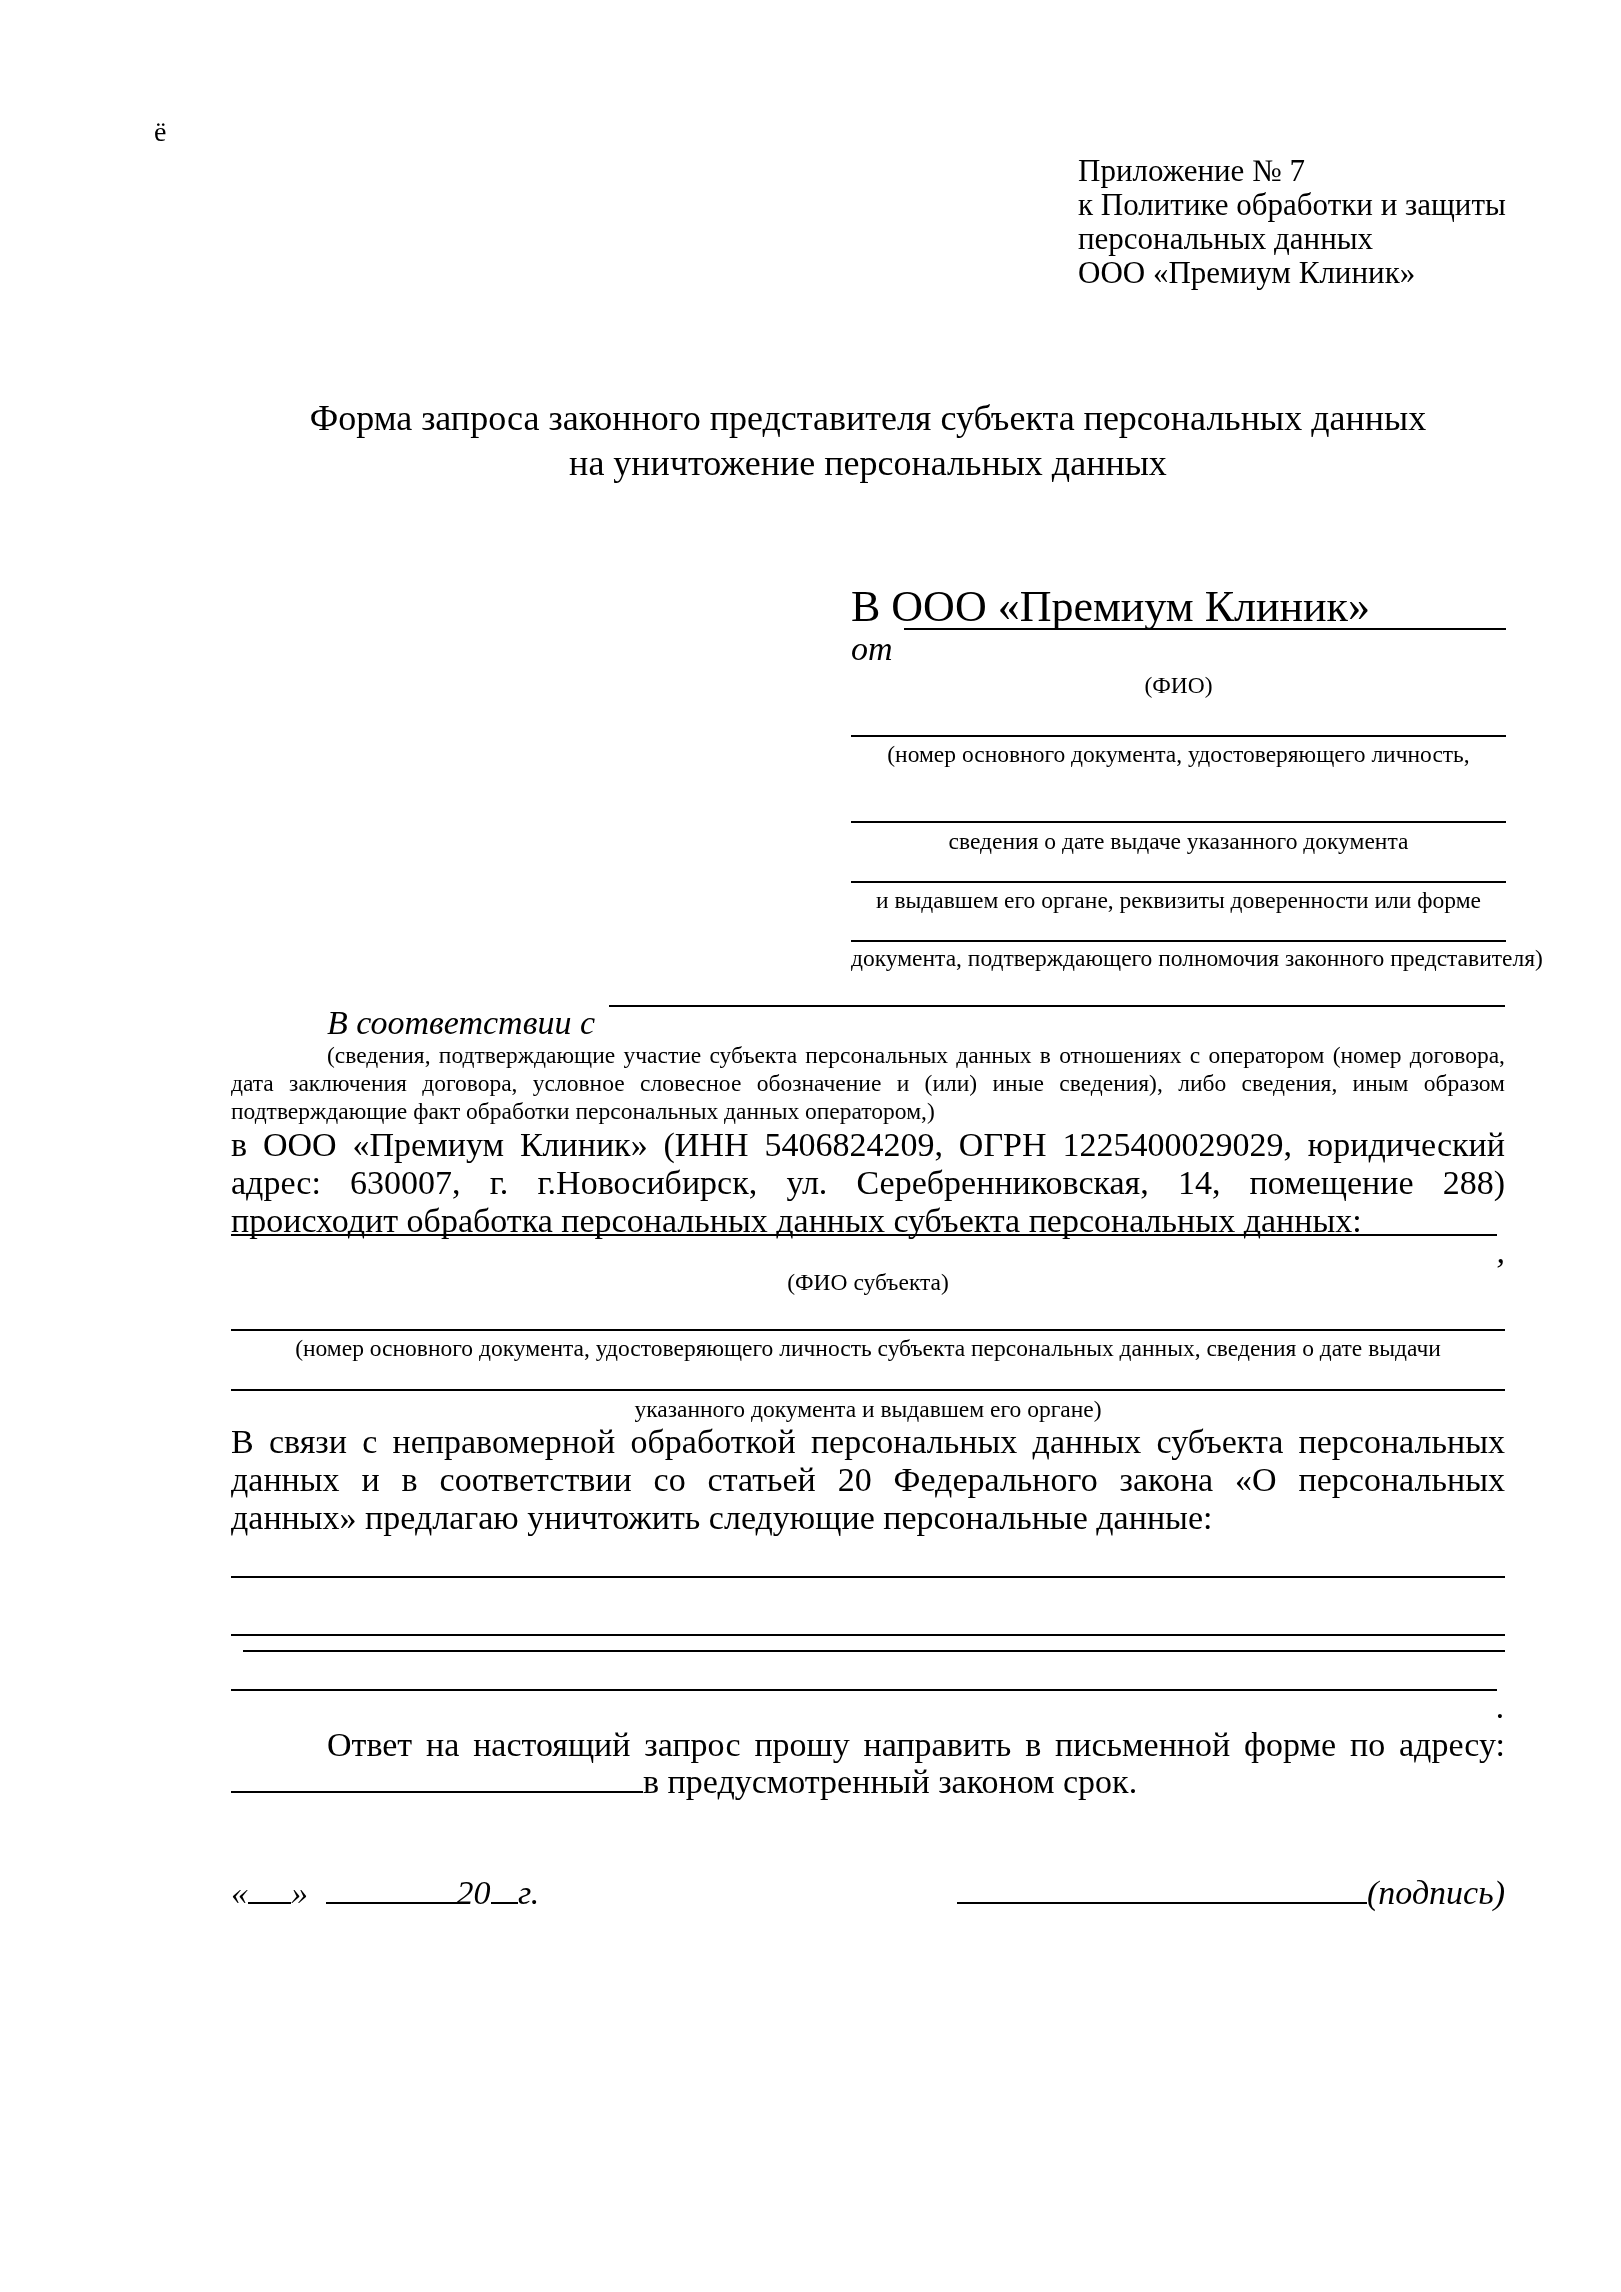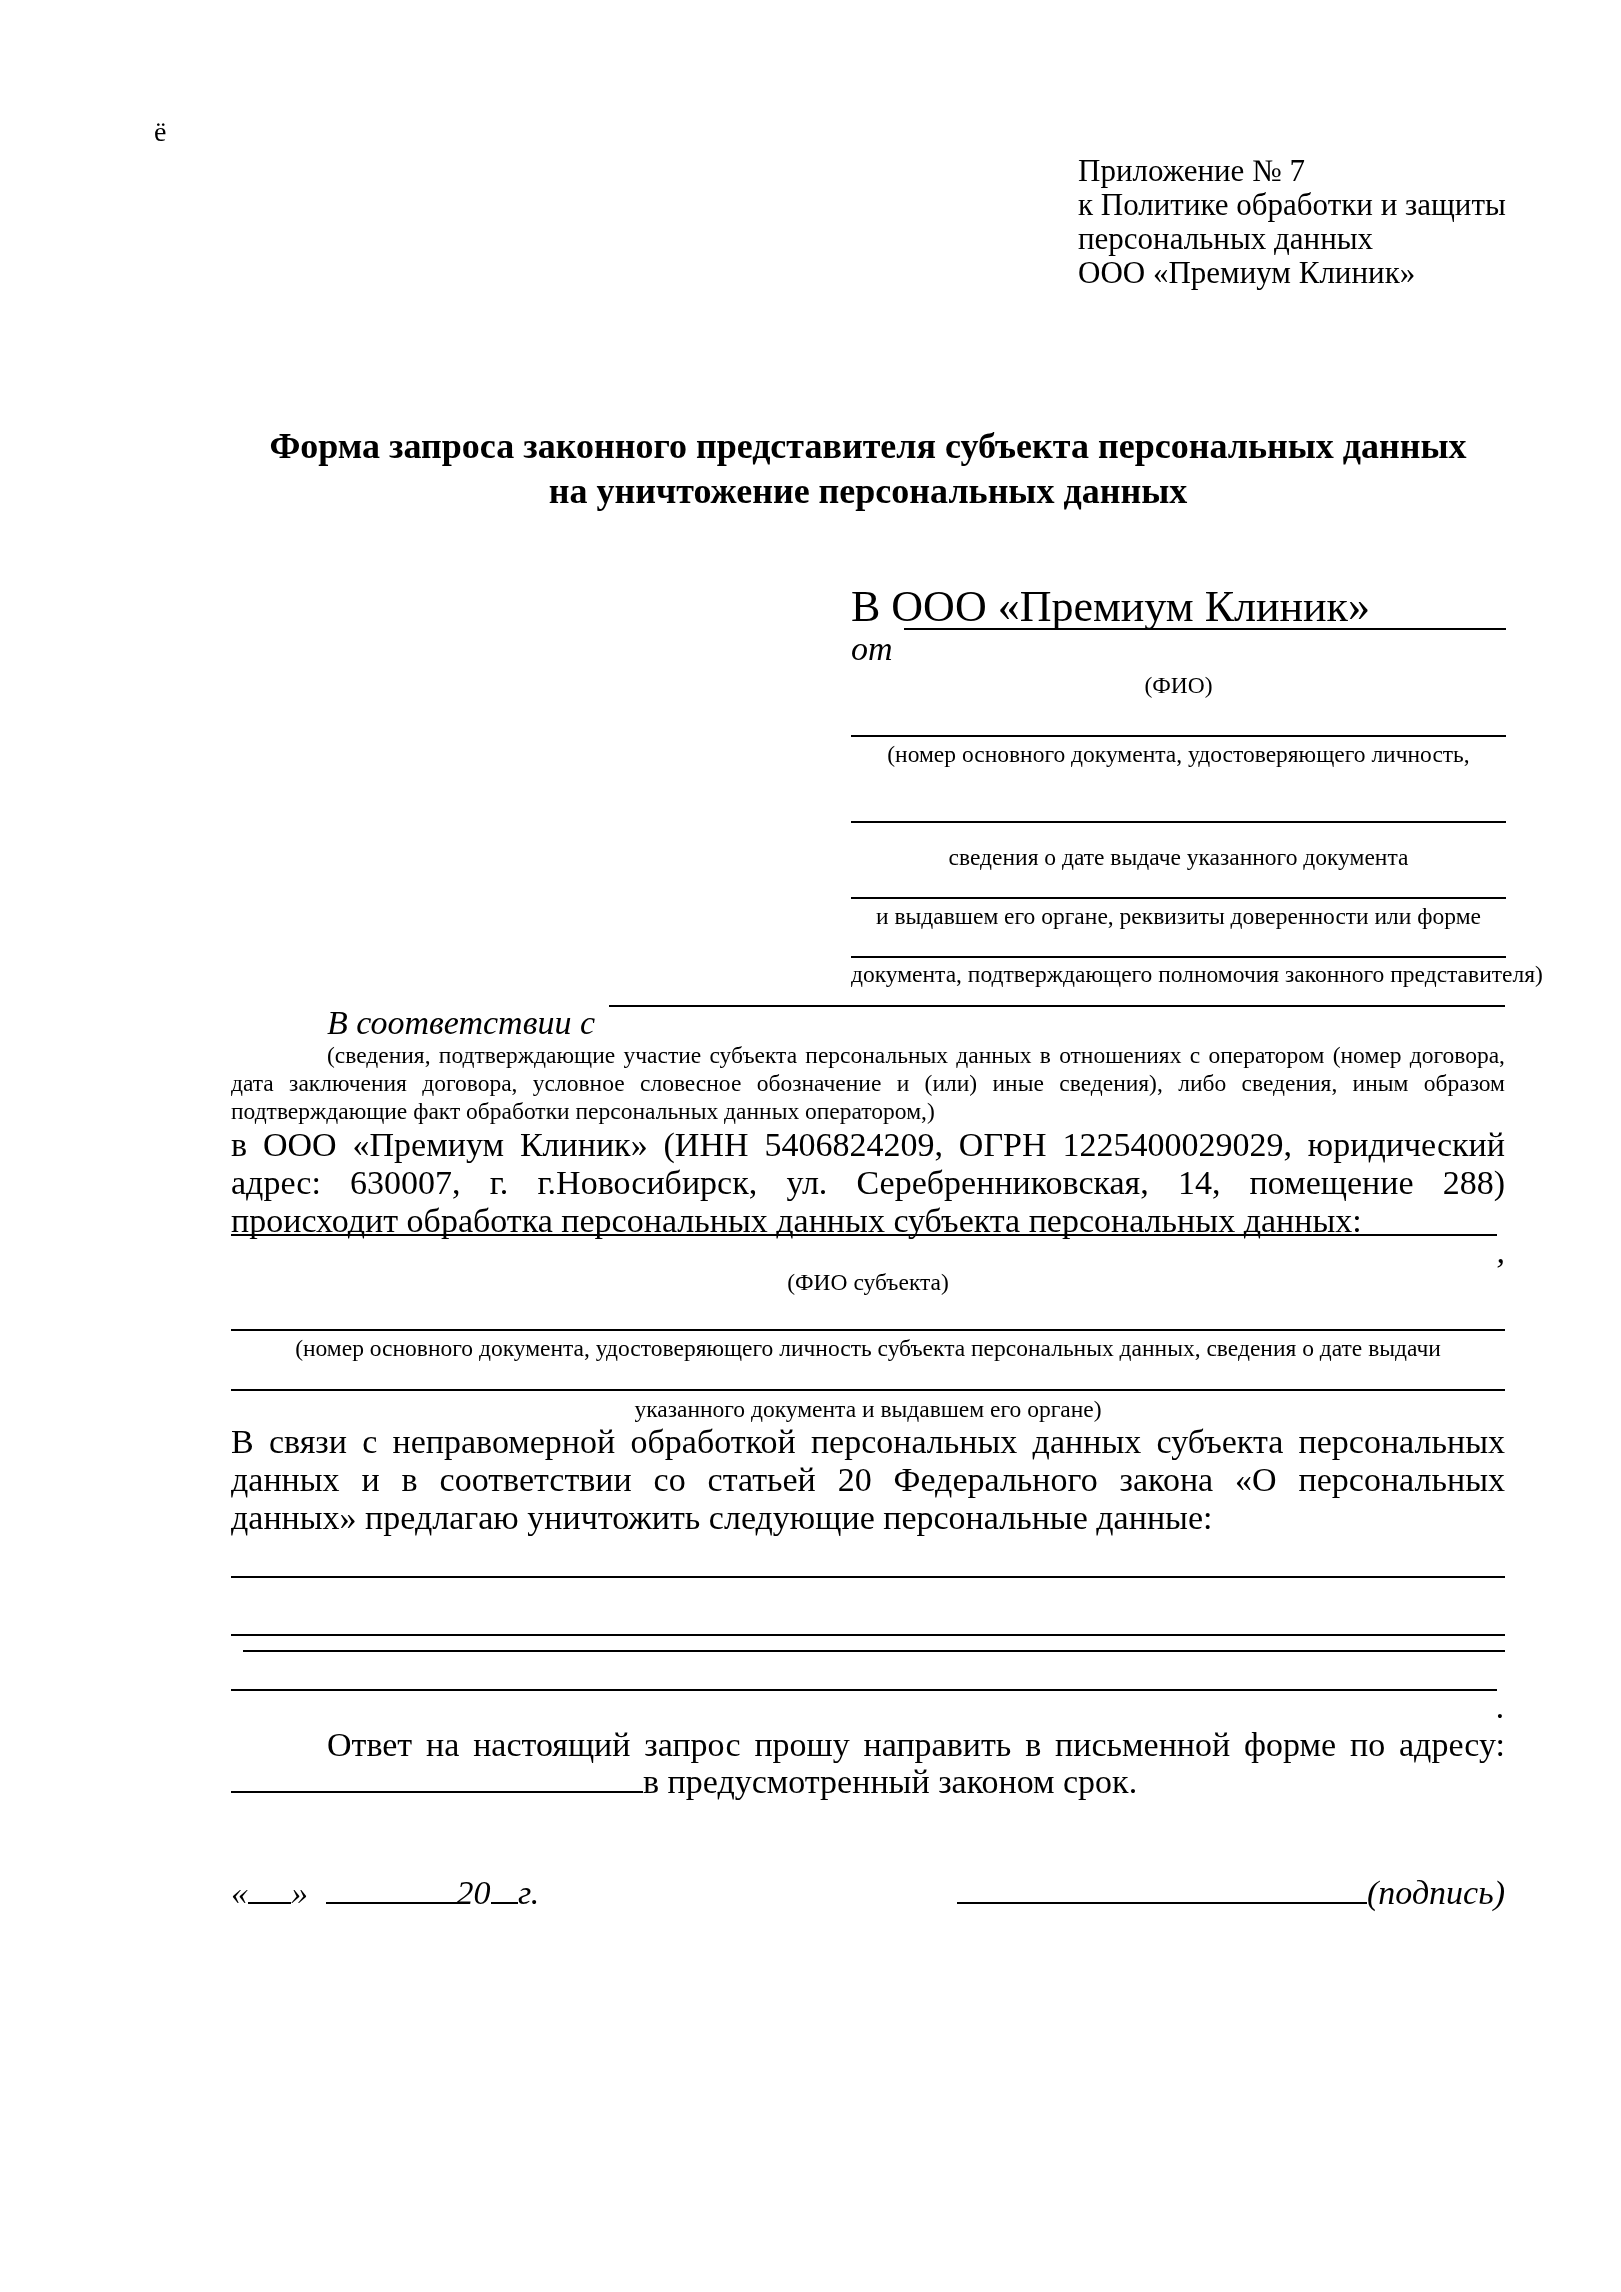--- a/index.html
+++ b/index.html
@@ -7,21 +7,21 @@
     position:relative; width:1621px; height:2293px;
     background:#ffffff; color:#000000;
     font-family:"Liberation Serif", serif;
     overflow:hidden;
   }
   .abs { position:absolute; }
   .bodytext { font-size:34px; line-height:38px; }
   .smalltext { font-size:23.5px; line-height:27.4px; }
   .center { text-align:center; }
   .justify { text-align:justify; }
-  .bold { font-weight:bold;margin-top:28px; }
+  .bold { font-weight:normal; }
   .flexrow { display:flex; align-items:flex-start;font-style:italic; }
   .grow { flex:1 1 auto; height:1px; border-bottom:2.9px solid #000; }
   .seg { display:inline-block; height:1px; border-bottom:2.9px solid #000; }
   .blank-line { border-bottom:2.9px solid #000; }
   .full { left:231px; right:116px; }
   .appendix { left:1078px; top:154px; font-size:31px; line-height:34px; }
   .title { top:396px; font-size:36px; line-height:45px; }
   .addr { left:851px; width:655px; top:586px; }
   .addr-to { font-size:44px; line-height:41px; }
   .addr-from { font-size:34px; line-height:43px; }
@@ -50,21 +50,21 @@
   <div class="abs addr">
     <div class="addr-to">В ООО «Премиум Клиник»</div>
     <div class="flexrow addr-from">
       <span>от</span>
       <span class="grow" style="margin-left:11.8px;"></span>
     </div>
     <div class="cap" style="margin-top:2px;">(ФИО)</div>
     <div class="field" style="margin-top:9.8px;"></div>
     <div class="cap" style="margin-top:3.9px;">(номер основного документа, удостоверяющего личность,</div>
     <div class="field" style="margin-top:27.4px;"></div>
-    <div class="cap" style="margin-top:21px;">сведения о дате выдаче указанного документа</div>
+    <div class="cap" style="margin-top:5px;">сведения о дате выдаче указанного документа</div>
     <div class="field" style="margin-top:0px;"></div>
     <div class="cap" style="margin-top:3.9px;">и выдавшем его органе, реквизиты доверенности или форме</div>
     <div class="field" style="margin-top:0px;"></div>
     <div class="cap" style="margin-top:3.9px;">документа, подтверждающего полномочия законного представителя)</div>
   </div>
 
   <div class="abs full flexrow bodytext" style="top:1004px;">
     <span style="padding-left:96px;">В соответствии с</span>
     <span class="grow" style="margin-left:13.7px;"></span>
   </div>

